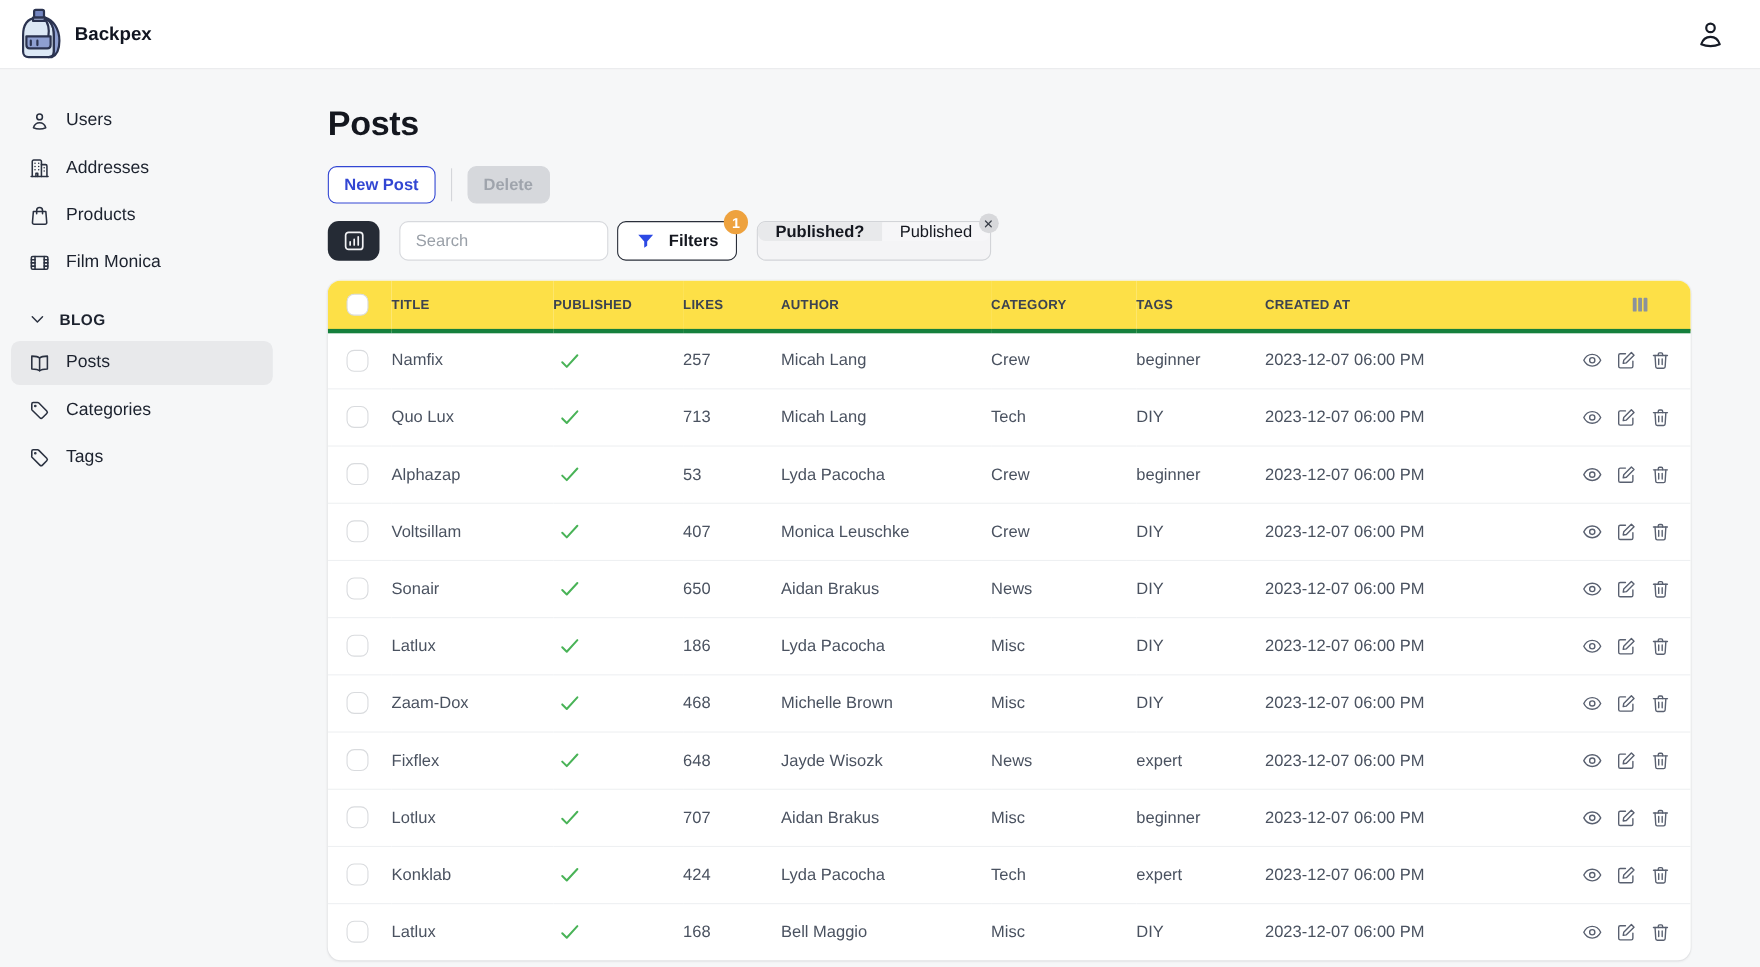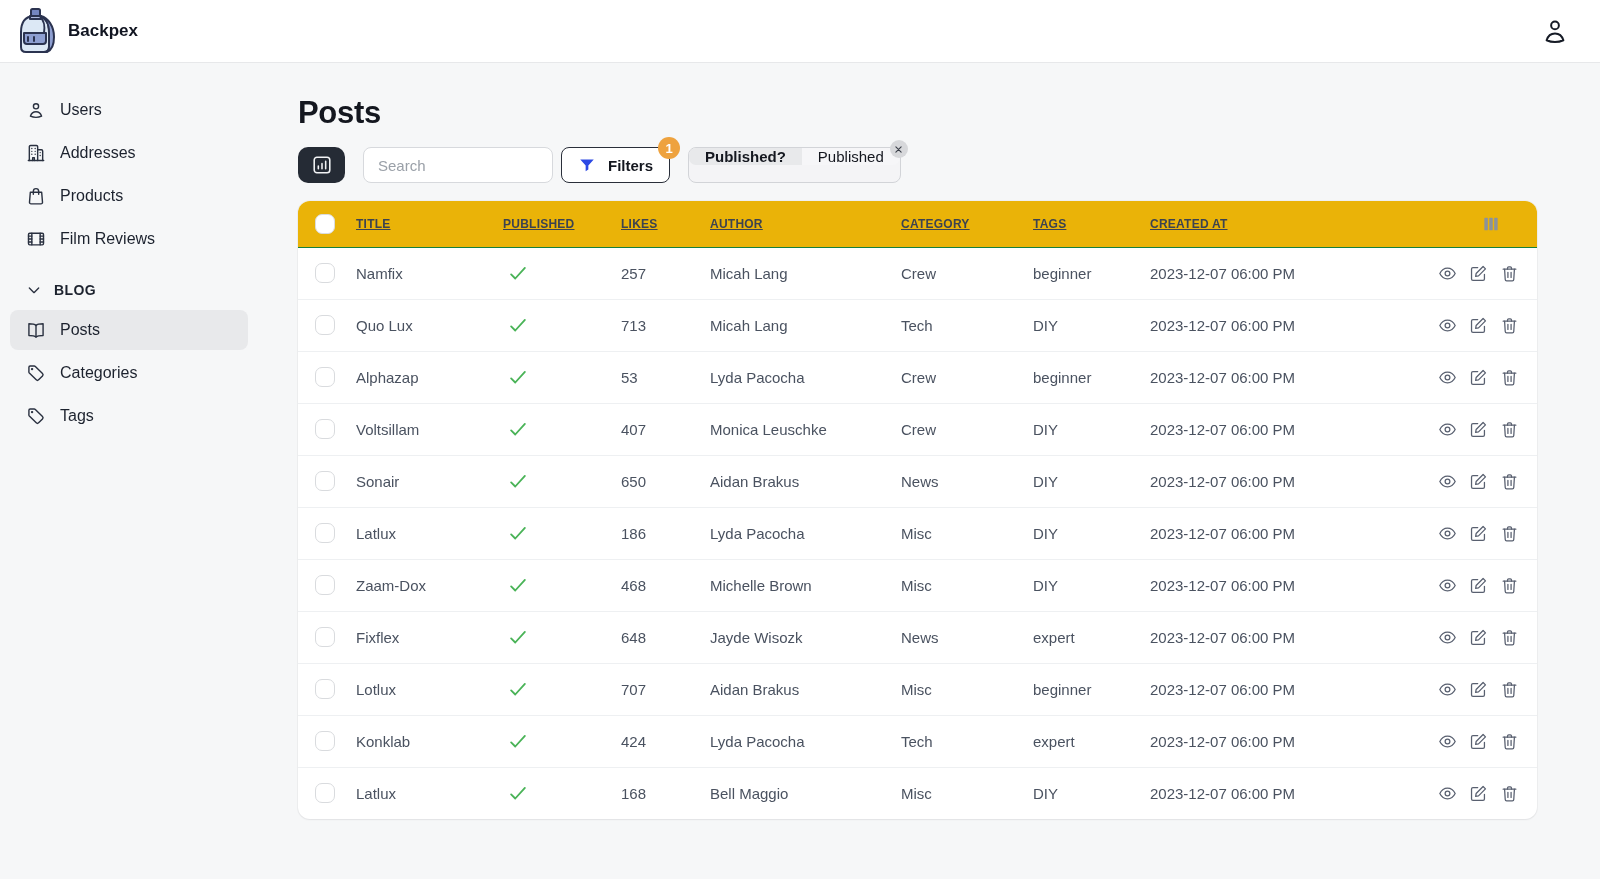--- a/index.html
+++ b/index.html
@@ -97,23 +97,23 @@
   .chip-x svg { width:9px; height:9px; }
 
   
   .table-card {
     margin-top:18px; background:#ffffff; border-radius:12px;
     box-shadow:0 1px 2px rgba(16,24,40,.06), 0 0 0 1px rgba(16,24,40,.03);
     overflow:hidden;
   }
   table { width:100%; border-collapse:collapse; table-layout:fixed; }
   thead th {
-    background:#eab308; height:46px; text-align:left; vertical-align:middle;
+    background:#fde047; height:46px; text-align:left; vertical-align:middle;
     font-size:12px; font-weight:700; letter-spacing:.02em; color:#3c4350;
-    text-transform:uppercase; border-bottom:1px solid #15803d;text-decoration:underline;
+    text-transform:uppercase; border-bottom:4px solid #15803d;
   }
   tbody td {
     height:52px; vertical-align:middle; font-size:15px; color:#4a5260;
     border-top:1px solid #eef0f2;
   }
   tbody tr:first-child td { border-top:none; }
   .col-check { width:58px; }
   .col-title { width:147px; }
   .col-pub   { width:118px; }
   .col-likes { width:89px; }
@@ -193,21 +193,21 @@
       <span>Products</span>
     </div>
 
 
     <div class="side-item">
       <svg class="ic" viewBox="0 0 24 24" fill="none" stroke="currentColor" stroke-width="1.7" stroke-linecap="round" stroke-linejoin="round">
         <rect x="3" y="5" width="18" height="14" rx="1.5"></rect>
         <path d="M7 5 v14 M17 5 v14"></path>
         <path d="M3 8.5 h4 M3 12 h4 M3 15.5 h4 M17 8.5 h4 M17 12 h4 M17 15.5 h4"></path>
       </svg>
-      <span>Film Reviews</span>
+      <span>Film Monica</span>
     </div>
 
     <div class="side-section">
       <svg class="ic" viewBox="0 0 24 24" fill="none" stroke="currentColor" stroke-width="2" stroke-linecap="round" stroke-linejoin="round">
         <path d="M5 9 l7 7 7-7"></path>
       </svg>
       <span>BLOG</span>
     </div>
 
     <div class="side-item active">
@@ -233,20 +233,25 @@
       </svg>
       <span>Tags</span>
     </div>
 
   </nav>
 
   <main class="main">
 
     <h1 class="page-title">Posts</h1>
 
+    <div class="actions-row">
+      <button class="btn btn-newpost">New Post</button>
+      <div class="vdivider"></div>
+      <button class="btn btn-delete" disabled="">Delete</button>
+    </div>
 
     <div class="controls-row">
 
       <button class="metrics-btn">
         <svg width="22" height="22" viewBox="0 0 24 24" fill="none" stroke="currentColor" stroke-width="1.7" stroke-linecap="round" stroke-linejoin="round">
           <rect x="3.5" y="3.5" width="17" height="17" rx="3"></rect>
           <path d="M8 16 v-3 M12 16 v-5.5 M16 16 v-8"></path>
         </svg>
       </button>
 

